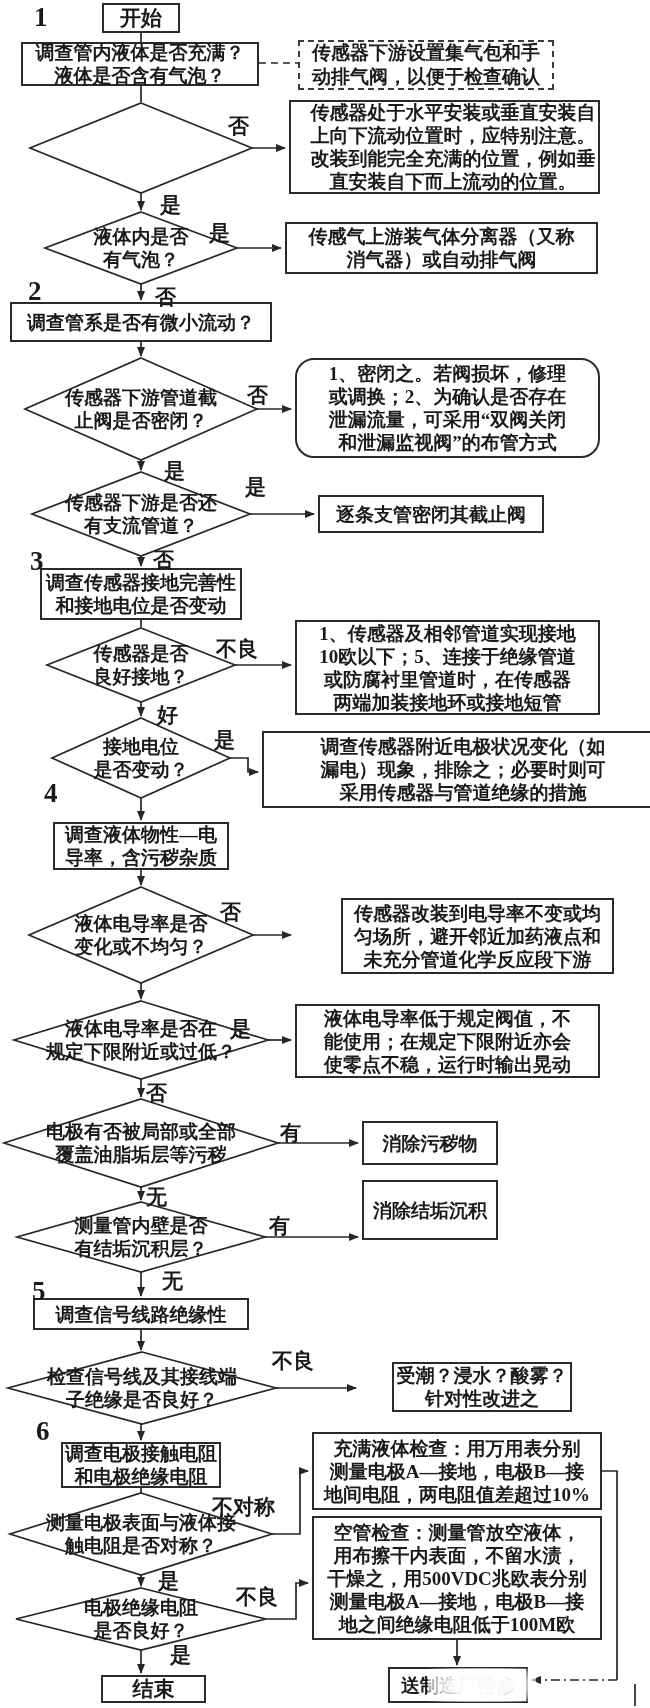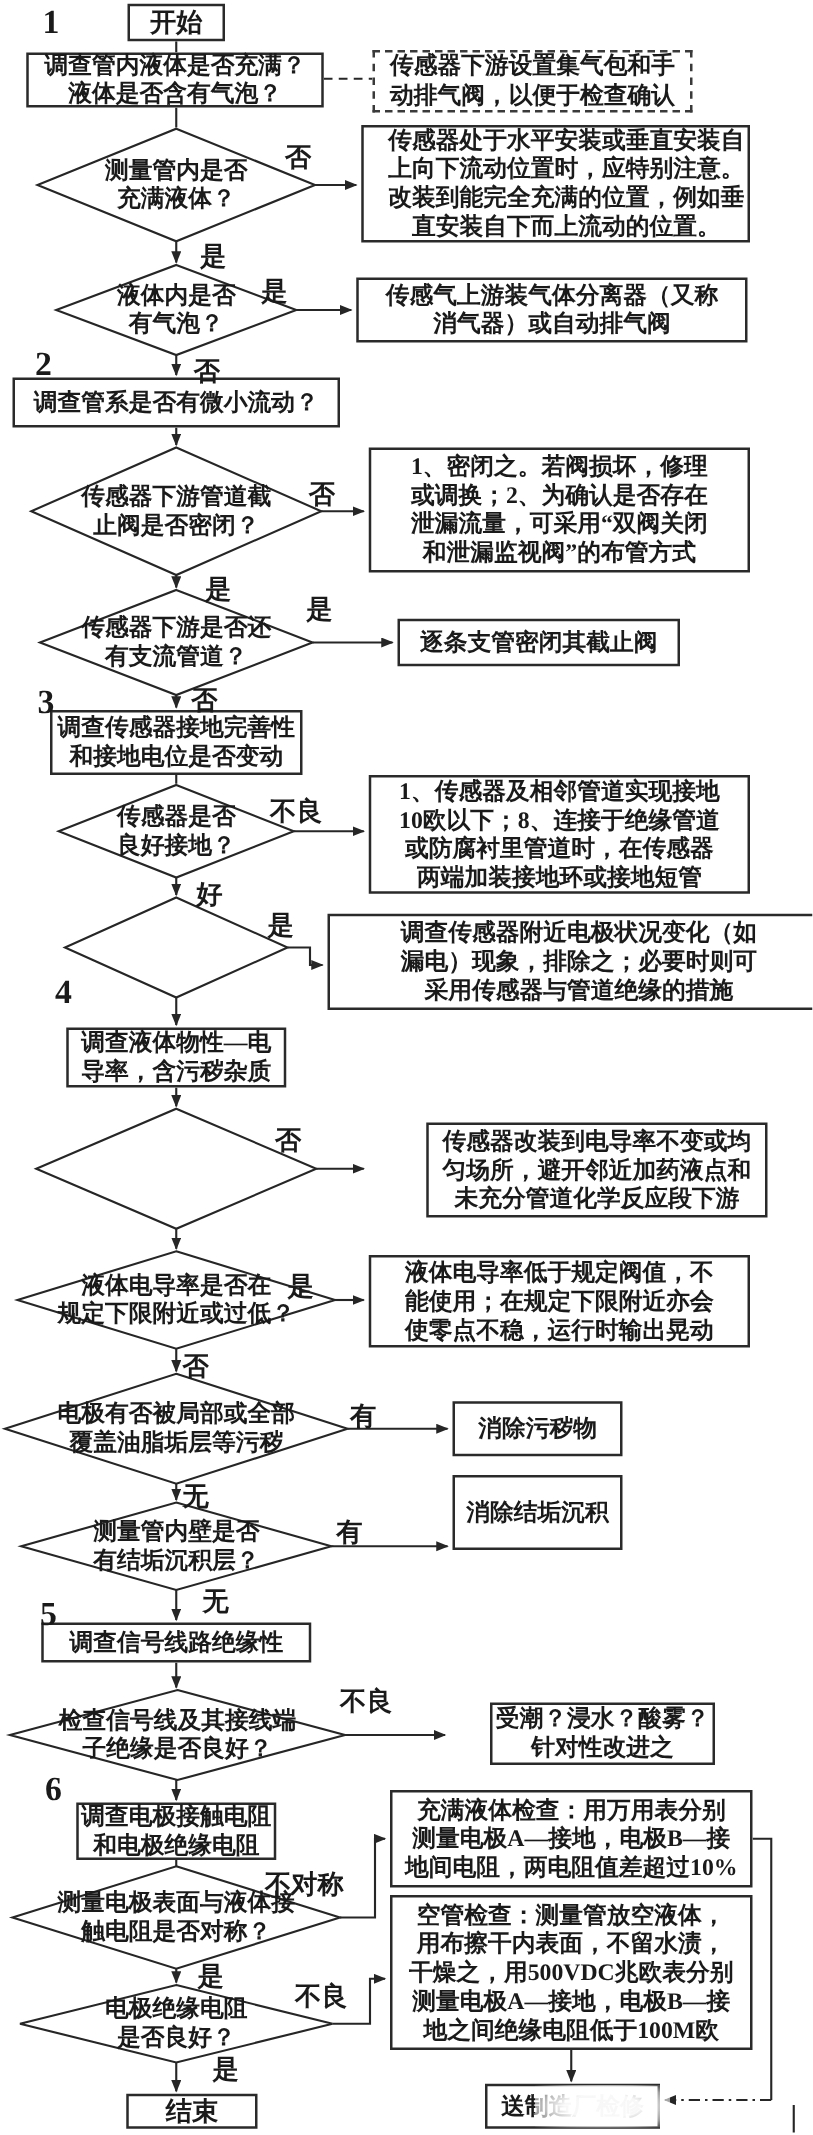--- a/index.html
+++ b/index.html
@@ -90,53 +90,55 @@
       <polygon points="142,1352 276,1388 142,1424 8,1388" class="diamond"></polygon>
       <polygon points="141,1493 272,1534 141,1575 10,1534" class="diamond"></polygon>
       <polygon points="141,1588 266,1619 141,1650 16,1619" class="diamond"></polygon>
     </svg>
   <div id="watermark-smudge"></div>
 <div class="node terminal" style="left: 102px; top: 3px; width: 78px; height: 30px;">开始</div>
     <div class="node process" style="left: 21px; top: 42px; width: 238px; height: 44px;">调查管内液体是否充满？
 液体是否含有气泡？</div>
     <div class="node note" style="left: 298px; top: 40px; width: 256px; height: 50px;">传感器下游设置集气包和手
 动排气阀，以便于检查确认</div>
-    <div class="node decision" style="left: 30px; top: 103px; width: 222px; height: 90px;">测量管内是否
-充满液体？</div>
     <div class="node process" style="left: 289px; top: 100px; width: 311px; height: 94px; padding-left: 19px;">传感器处于水平安装或垂直安装自
 上向下流动位置时，应特别注意。
 改装到能完全充满的位置，例如垂
 直安装自下而上流动的位置。</div>
     <div class="node decision" style="left: 45px; top: 212px; width: 192px; height: 72px;">液体内是否
 有气泡？</div>
     <div class="node process" style="left: 285px; top: 222px; width: 313px; height: 52px;">传感气上游装气体分离器（又称
 消气器）或自动排气阀</div>
     <div class="node process" style="left: 10px; top: 302px; width: 262px; height: 40px;">调查管系是否有微小流动？</div>
     <div class="node decision" style="left: 25px; top: 358px; width: 232px; height: 102px;">传感器下游管道截
 止阀是否密闭？</div>
-    <div class="node process" style="left: 295px; top: 358px; width: 305px; height: 100px;">1、密闭之。若阀损坏，修理
+    <div class="node process" style="left: 295px; top: 358px; width: 305px; height: 100px; border-radius: 19px;">1、密闭之。若阀损坏，修理
 或调换；2、为确认是否存在
 泄漏流量，可采用“双阀关闭
 和泄漏监视阀”的布管方式</div>
     <div class="node decision" style="left: 32px; top: 472px; width: 218px; height: 84px;">传感器下游是否还
 有支流管道？</div>
     <div class="node process" style="left: 318px; top: 495px; width: 226px; height: 38px;">逐条支管密闭其截止阀</div>
     <div class="node process" style="left: 40px; top: 568px; width: 202px; height: 52px;">调查传感器接地完善性
 和接地电位是否变动</div>
     <div class="node decision" style="left: 47px; top: 628px; width: 188px; height: 74px;">传感器是否
 良好接地？</div>
     <div class="node process" style="left: 295px; top: 620px; width: 305px; height: 95px;">1、传感器及相邻管道实现接地
-10欧以下；8、连接于绝缘管道
+10欧以下；5、连接于绝缘管道
 或防腐衬里管道时，在传感器
 两端加装接地环或接地短管</div>
+    <div class="node decision" style="left: 52px; top: 718px; width: 178px; height: 80px;">接地电位
+是否变动？</div>
     <div class="node process" style="left: 262px; top: 731px; width: 402px; height: 77px;">调查传感器附近电极状况变化（如
 漏电）现象，排除之；必要时则可
 采用传感器与管道绝缘的措施</div>
     <div class="node process" style="left: 53px; top: 822px; width: 176px; height: 48px;">调查液体物性—电
 导率，含污秽杂质</div>
+    <div class="node decision" style="left: 29px; top: 887px; width: 224px; height: 96px;">液体电导率是否
+变化或不均匀？</div>
     <div class="node process" style="left: 295px; top: 898px; width: 273px; height: 76px; margin-left: 46px;">传感器改装到电导率不变或均
 匀场所，避开邻近加药液点和
 未充分管道化学反应段下游</div>
     <div class="node process" style="left: 295px; top: 1004px; width: 305px; height: 74px;">液体电导率低于规定阀值，不
 能使用；在规定下限附近亦会
 使零点不稳，运行时输出晃动</div>
     <div class="node decision" style="left: 14px; top: 1001px; width: 254px; height: 78px;">液体电导率是否在
 规定下限附近或过低？</div>
     <div class="node decision" style="left: 4px; top: 1099px; width: 274px; height: 88px;">电极有否被局部或全部
 覆盖油脂垢层等污秽</div>

